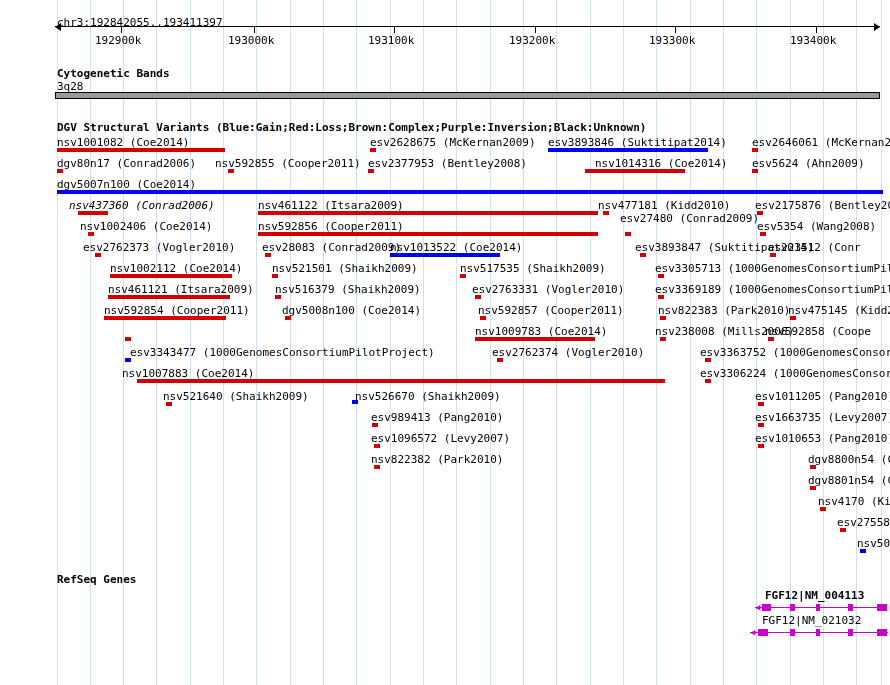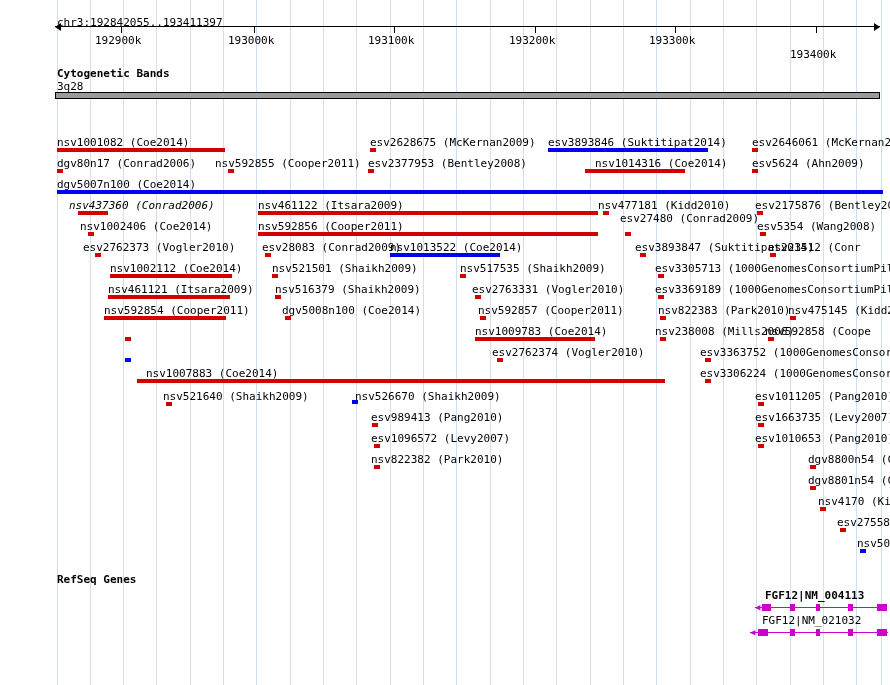--- a/index.html
+++ b/index.html
@@ -77,24 +77,25 @@
     <div class="tick-label" style="left: 95px; top: 34px;">192900k</div>
     <div class="tick" style="left: 254px; top: 27px; height: 6px;"></div>
     <div class="tick-label" style="left: 228px; top: 34px;">193000k</div>
     <div class="tick" style="left: 394px; top: 27px; height: 6px;"></div>
     <div class="tick-label" style="left: 368px; top: 34px;">193100k</div>
     <div class="tick" style="left: 535px; top: 27px; height: 6px;"></div>
     <div class="tick-label" style="left: 509px; top: 34px;">193200k</div>
     <div class="tick" style="left: 675px; top: 27px; height: 6px;"></div>
     <div class="tick-label" style="left: 649px; top: 34px;">193300k</div>
     <div class="tick" style="left: 816px; top: 27px; height: 6px;"></div>
-    <div class="tick-label" style="left: 790px; top: 48px;">193400k</div>
+    <div class="tick-label" style="left: 790px; top: 34px;">193400k</div>
     <div class="section-title" style="left: 57px; top: 67px;">Cytogenetic Bands</div>
     <div class="plain-text" style="left: 57px; top: 80px;">3q28</div>
     <div class="cyto-bar"></div>
+    <div class="section-title" style="left: 57px; top: 121px;">DGV Structural Variants (Blue:Gain;Red:Loss;Brown:Complex;Purple:Inversion;Black:Unknown)</div>
     <div class="feat-label" style="left: 57px; top: 136px;">nsv1001082 (Coe2014)</div>
     <div class="feat-bar red" style="left: 57px; top: 148px; width: 168px;"></div>
     <div class="feat-label" style="left: 370px; top: 136px;">esv2628675 (McKernan2009)</div>
     <div class="feat-bar red" style="left: 370px; top: 148px; width: 6px;"></div>
     <div class="feat-label" style="left: 548px; top: 136px;">esv3893846 (Suktitipat2014)</div>
     <div class="feat-bar blue" style="left: 548px; top: 148px; width: 160px;"></div>
     <div class="feat-label" style="left: 752px; top: 136px;">esv2646061 (McKernan2009)</div>
     <div class="feat-bar red" style="left: 752px; top: 148px; width: 6px;"></div>
     <div class="feat-label" style="left: 57px; top: 157px;">dgv80n17 (Conrad2006)</div>
     <div class="feat-bar red" style="left: 57px; top: 169px; width: 6px;"></div>
@@ -160,26 +161,27 @@
     <div class="feat-bar red" style="left: 660px; top: 316px; width: 6px;"></div>
     <div class="feat-label" style="left: 788px; top: 304px;">nsv475145 (Kidd20</div>
     <div class="feat-bar red" style="left: 790px; top: 316px; width: 6px;"></div>
     <div class="feat-bar red" style="left: 125px; top: 337px; width: 6px;"></div>
     <div class="feat-label" style="left: 475px; top: 325px;">nsv1009783 (Coe2014)</div>
     <div class="feat-bar red" style="left: 475px; top: 337px; width: 120px;"></div>
     <div class="feat-label" style="left: 655px; top: 325px;">nsv238008 (Mills2006)</div>
     <div class="feat-bar red" style="left: 660px; top: 337px; width: 6px;"></div>
     <div class="feat-label" style="left: 765px; top: 325px;">nsv592858 (Coope</div>
     <div class="feat-bar red" style="left: 768px; top: 337px; width: 6px;"></div>
+    <div class="feat-label" style="left: 130px; top: 346px;">esv3343477 (1000GenomesConsortiumPilotProject)</div>
     <div class="feat-bar blue" style="left: 125px; top: 358px; width: 6px;"></div>
     <div class="feat-label" style="left: 492px; top: 346px;">esv2762374 (Vogler2010)</div>
     <div class="feat-bar red" style="left: 497px; top: 358px; width: 6px;"></div>
     <div class="feat-label" style="left: 700px; top: 346px;">esv3363752 (1000GenomesConsortiumPil</div>
     <div class="feat-bar red" style="left: 705px; top: 358px; width: 6px;"></div>
-    <div class="feat-label" style="left: 146px; top: 367px;">nsv1007883 (Coe2014)</div>
+    <div class="feat-label" style="left: 122px; top: 367px;">nsv1007883 (Coe2014)</div>
     <div class="feat-bar red" style="left: 137px; top: 379px; width: 528px;"></div>
     <div class="feat-label" style="left: 700px; top: 367px;">esv3306224 (1000GenomesConsortiumPil</div>
     <div class="feat-bar red" style="left: 705px; top: 379px; width: 6px;"></div>
     <div class="feat-label" style="left: 163px; top: 390px;">nsv521640 (Shaikh2009)</div>
     <div class="feat-bar red" style="left: 166px; top: 402px; width: 6px;"></div>
     <div class="feat-label" style="left: 355px; top: 390px;">nsv526670 (Shaikh2009)</div>
     <div class="feat-bar blue" style="left: 352px; top: 400px; width: 6px;"></div>
     <div class="feat-label" style="left: 755px; top: 390px;">esv1011205 (Pang2010)</div>
     <div class="feat-bar red" style="left: 758px; top: 402px; width: 6px;"></div>
     <div class="feat-label" style="left: 371px; top: 411px;">esv989413 (Pang2010)</div>

